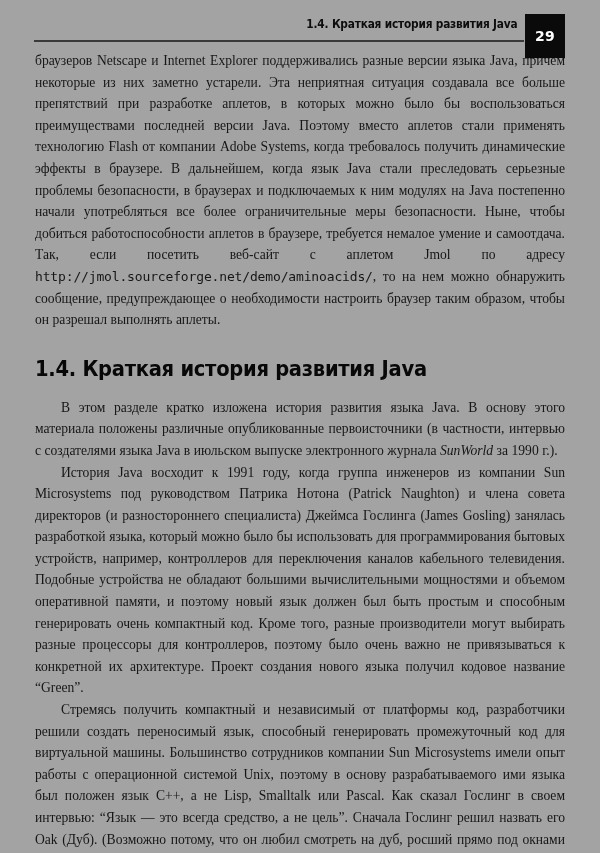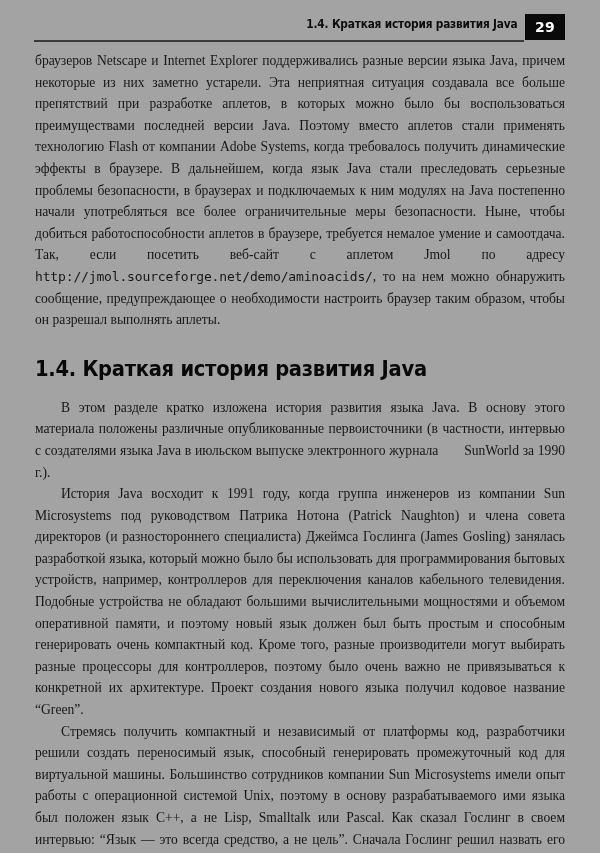--- a/index.html
+++ b/index.html
@@ -45,21 +45,21 @@
     white-space: nowrap;
     color: #0d0d0d;
     transform: scaleX(0.92);
     transform-origin: right center;
   }
   .page-number-badge {
     position: absolute;
     right: 0px;
     top: 0px;
     width: 40px;
-    height: 26px;
+    height: 44px;
     background: #0a0a0a;
     color: #ffffff;
     font-family: "DejaVu Sans", "Liberation Sans", sans-serif;
     font-weight: bold;
     font-size: 14px;
     display: flex;
     align-items: center;
     justify-content: center;
     letter-spacing: 0.3px;
   }
@@ -94,21 +94,21 @@
   p.para.continued {
     text-indent: 0;
   }
 
   .mono {
     font-family: "DejaVu Sans Mono", "Liberation Mono", monospace;
     font-size: 13px;
     letter-spacing: -0.15px;
   }
   .ital {
-    margin-left: 22px;
+    font-style: italic;
   }
 
   
   .section-heading {
     margin: 0;
     padding: 0;
     font-family: "DejaVu Sans", "Liberation Sans", sans-serif;
     font-weight: bold;
     font-size: 21px;
     line-height: 24px;

